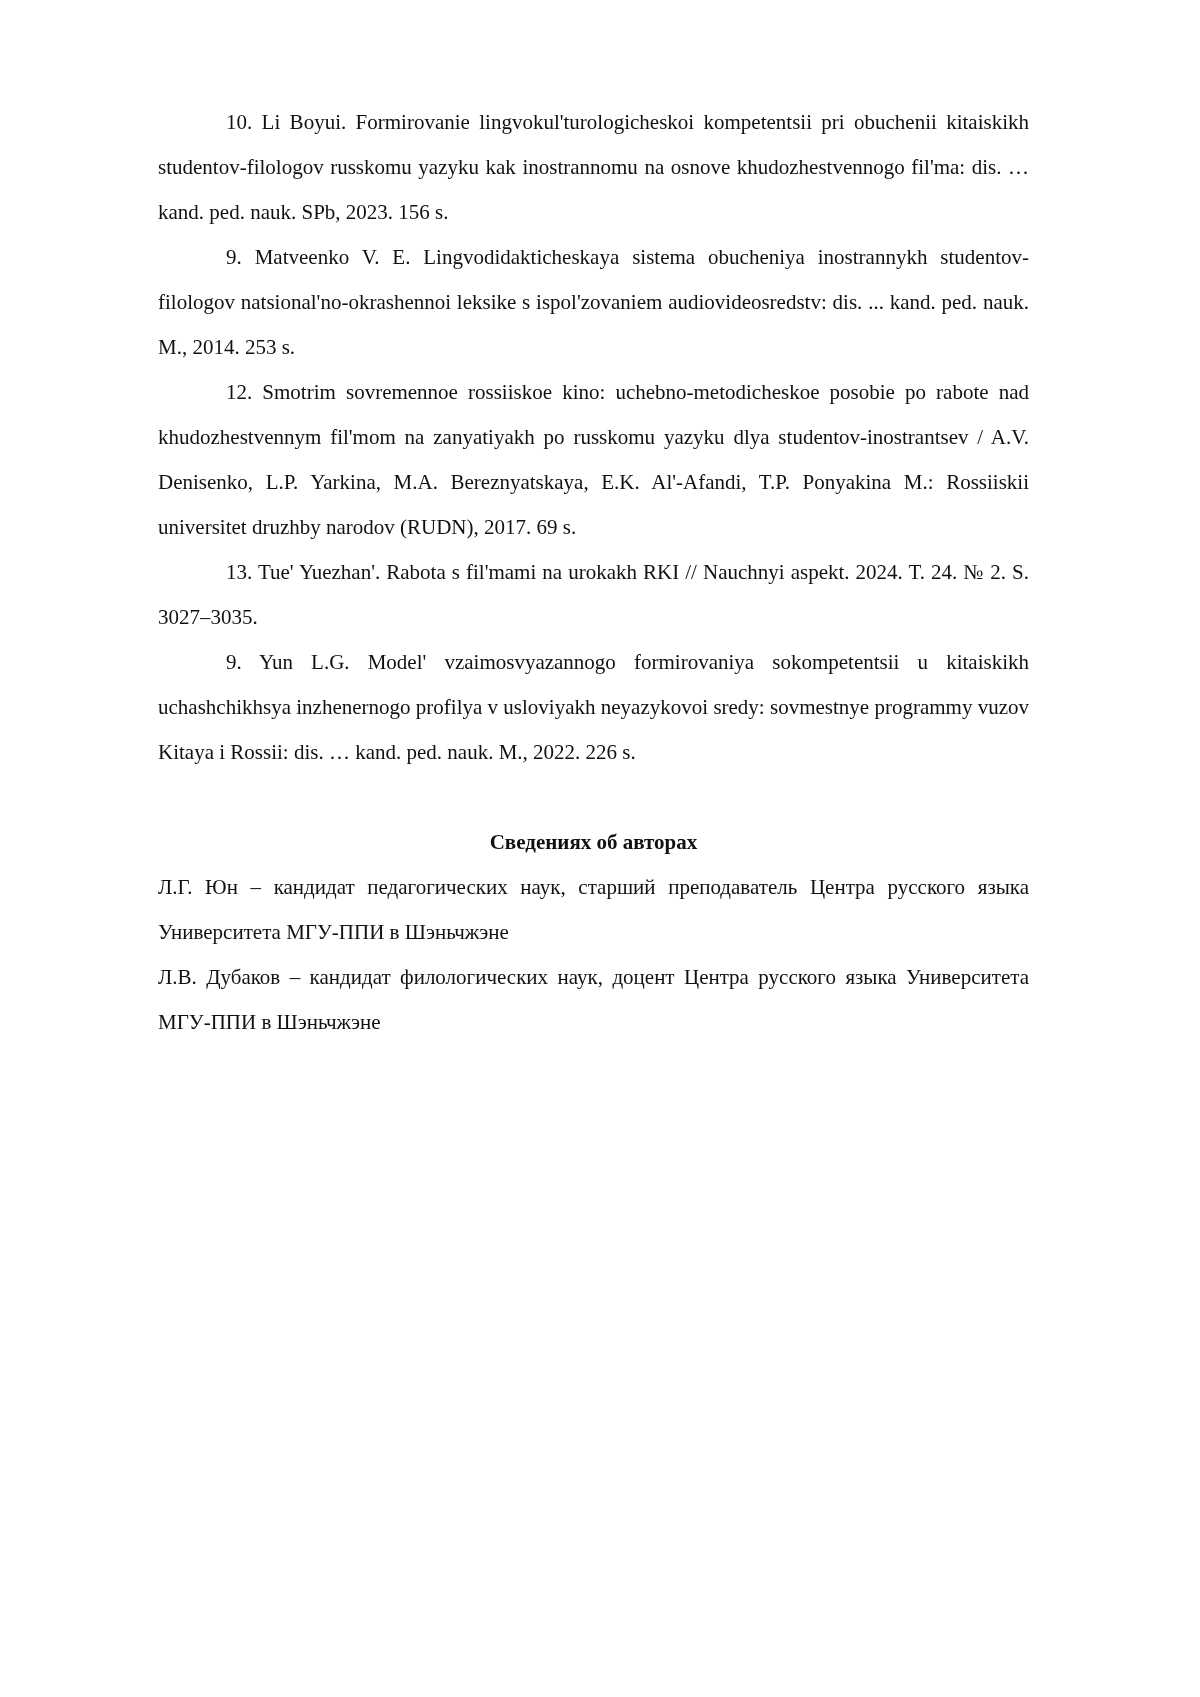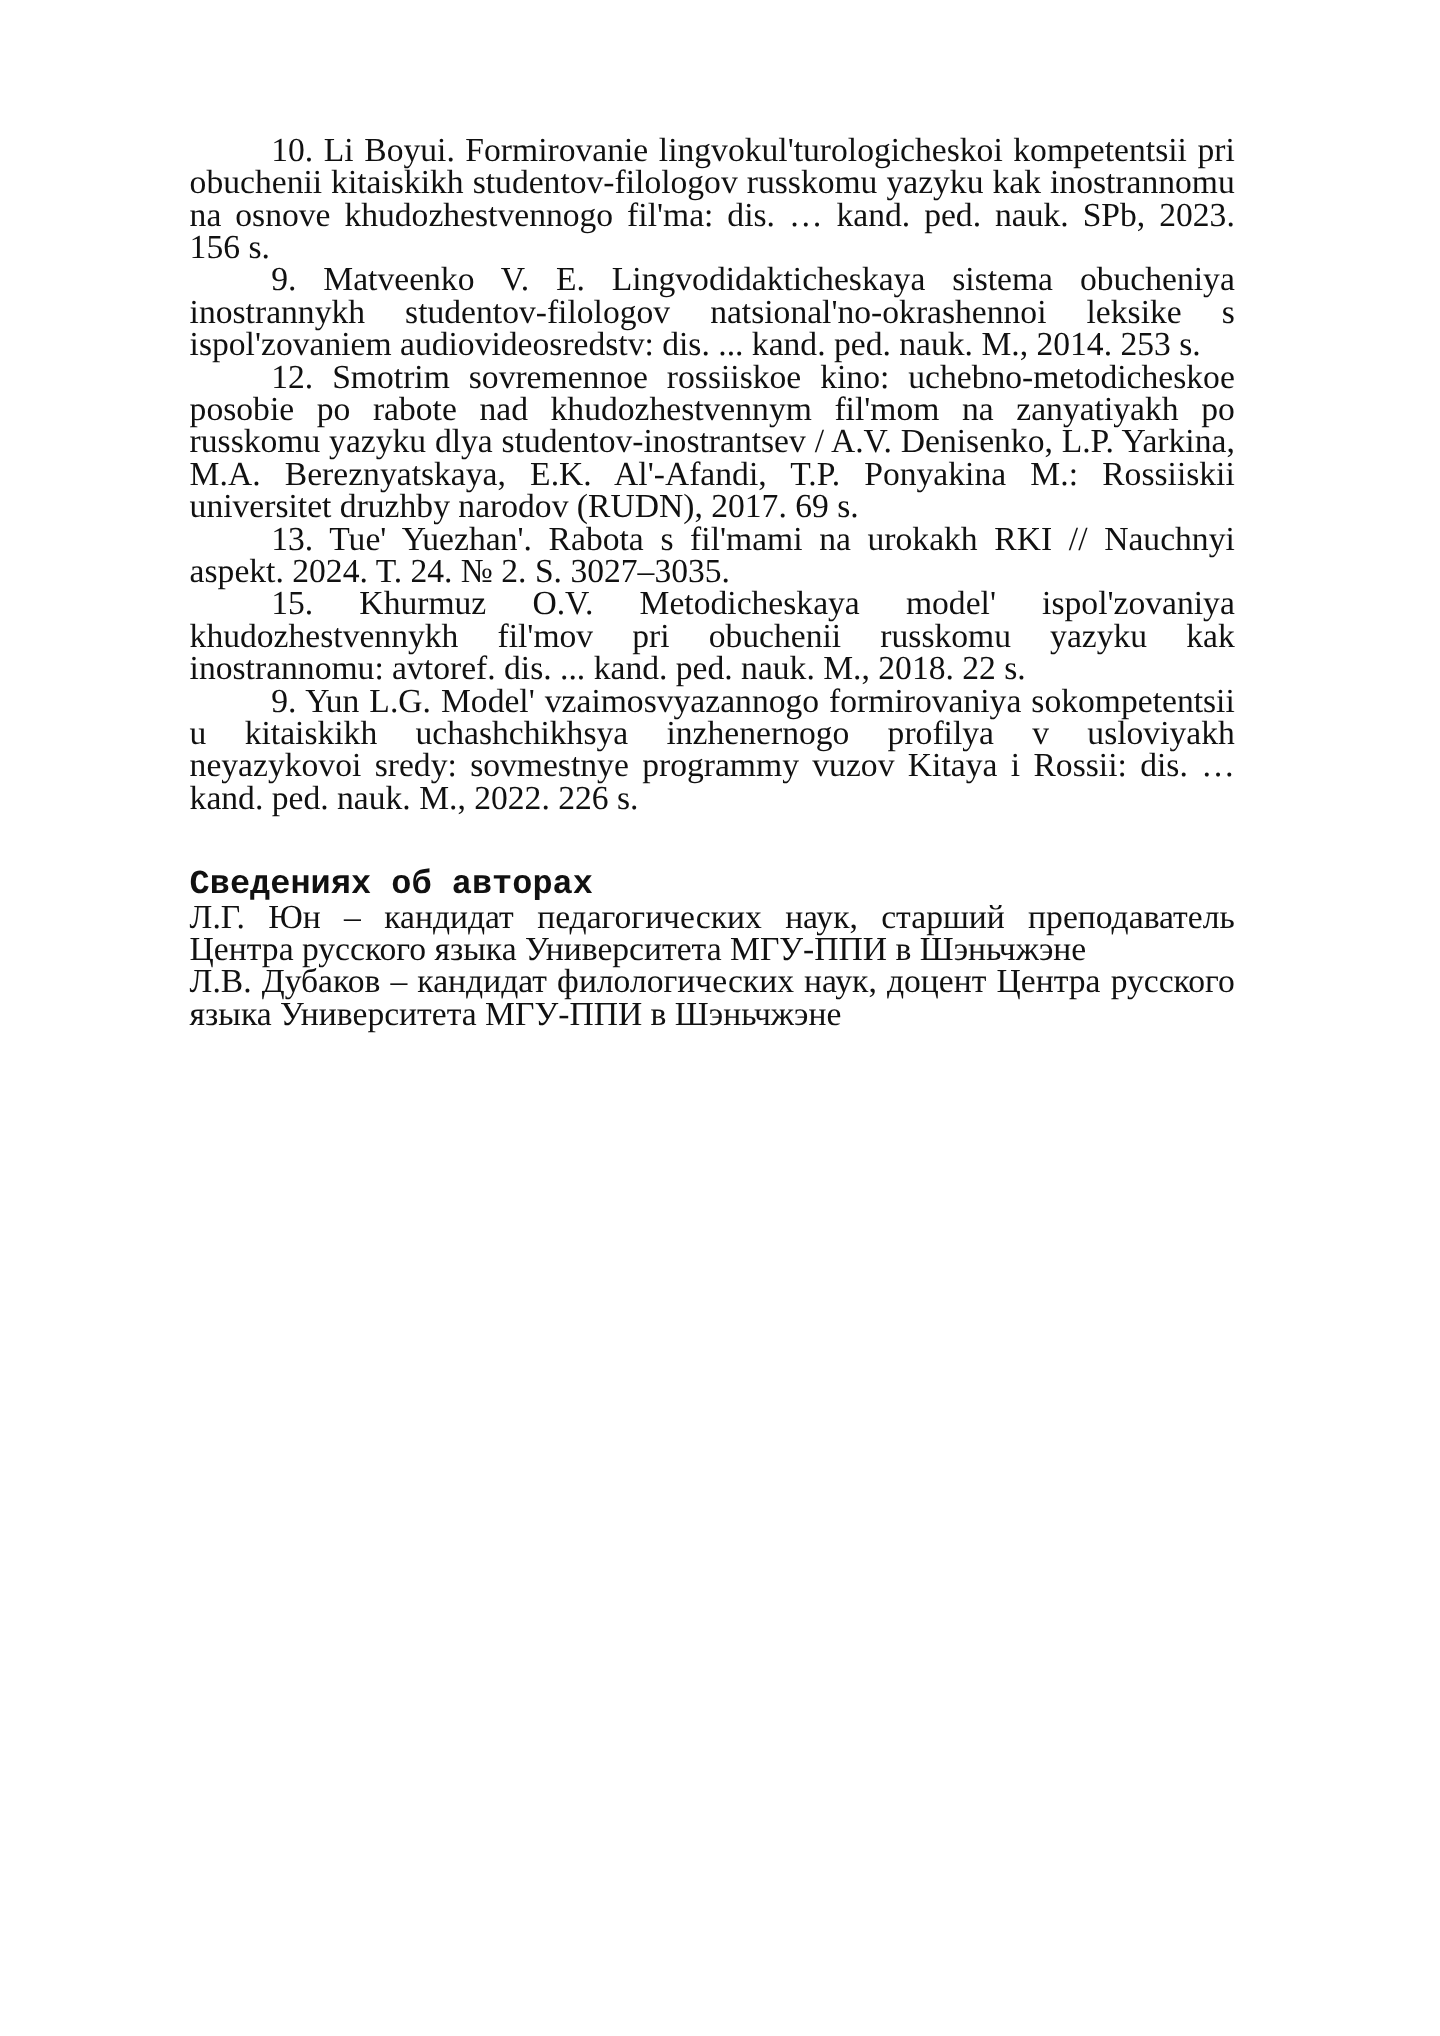--- a/index.html
+++ b/index.html
@@ -11,58 +11,56 @@
       width: 1200px;
       height: 1697px;
       position: relative;
       overflow: hidden;
       font-family: "Liberation Serif", "DejaVu Serif", serif;
       color: #111111;
     }
     .page {
       position: absolute;
       left: 158px;
-      top: 112px;
+      top: 100px;
       width: 871px;
-      font-size: 28px;
-      line-height: 27px;
+      font-size: 21px;
+      line-height: 45px;
     }
     .ref {
       margin: 0;
       text-align: justify;
       text-indent: 68px;
     }
     .ref-num {
       display: inline;
     }
     .spacer {
       height: 45px;
     }
     .section-heading {
       margin: 0;
-      text-align: left;
+      text-align: center;
       font-weight: bold;
-      font-family: Liberation Mono, monospace;
     }
     .author {
       margin: 0;
       text-align: justify;
     }
   </style>
 </head>
 <body>
 
 <div class="page">
 
   <div>
     <p class="ref"><span class="ref-num">10.</span> <span>Li Boyui. Formirovanie lingvokul'turologicheskoi kompetentsii pri obuchenii kitaiskikh studentov-filologov russkomu yazyku kak inostrannomu na osnove khudozhestvennogo fil'ma: dis. … kand. ped. nauk. SPb, 2023. 156 s.</span></p>
     <p class="ref"><span class="ref-num">9.</span> <span>Matveenko V. E. Lingvodidakticheskaya sistema obucheniya inostrannykh studentov-filologov natsional'no-okrashennoi leksike s ispol'zovaniem audiovideosredstv: dis. ... kand. ped. nauk. M., 2014. 253 s.</span></p>
     <p class="ref"><span class="ref-num">12.</span> <span>Smotrim sovremennoe rossiiskoe kino: uchebno-metodicheskoe posobie po rabote nad khudozhestvennym fil'mom na zanyatiyakh po russkomu yazyku dlya studentov-inostrantsev / A.V. Denisenko, L.P. Yarkina, M.A. Bereznyatskaya, E.K. Al'-Afandi, T.P. Ponyakina M.: Rossiiskii universitet druzhby narodov (RUDN), 2017. 69 s.</span></p>
     <p class="ref"><span class="ref-num">13.</span> <span>Tue' Yuezhan'. Rabota s fil'mami na urokakh RKI // Nauchnyi aspekt. 2024. T. 24. № 2. S. 3027–3035.</span></p>
-    <p class="ref"><span class="ref-num">15.</span> <span>Khurmuz O.V. Metodicheskaya model' ispol'zovaniya khudozhestvennykh fil'mov pri obuchenii russkomu yazyku kak inostrannomu: avtoref. dis. ... kand. ped. nauk. M., 2018. 22 s.</span></p>
     <p class="ref"><span class="ref-num">9.</span> <span>Yun L.G. Model' vzaimosvyazannogo formirovaniya sokompetentsii u kitaiskikh uchashchikhsya inzhenernogo profilya v usloviyakh neyazykovoi sredy: sovmestnye programmy vuzov Kitaya i Rossii: dis. … kand. ped. nauk. M., 2022. 226 s.</span></p>
   </div>
 
   <div class="spacer"></div>
 
   <div>
     <p class="section-heading">Сведениях об авторах</p>
     <p class="author">Л.Г. Юн – кандидат педагогических наук, старший преподаватель Центра русского языка Университета МГУ-ППИ в Шэньчжэне</p>
     <p class="author">Л.В. Дубаков – кандидат филологических наук, доцент Центра русского языка Университета МГУ-ППИ в Шэньчжэне</p>
   </div>

